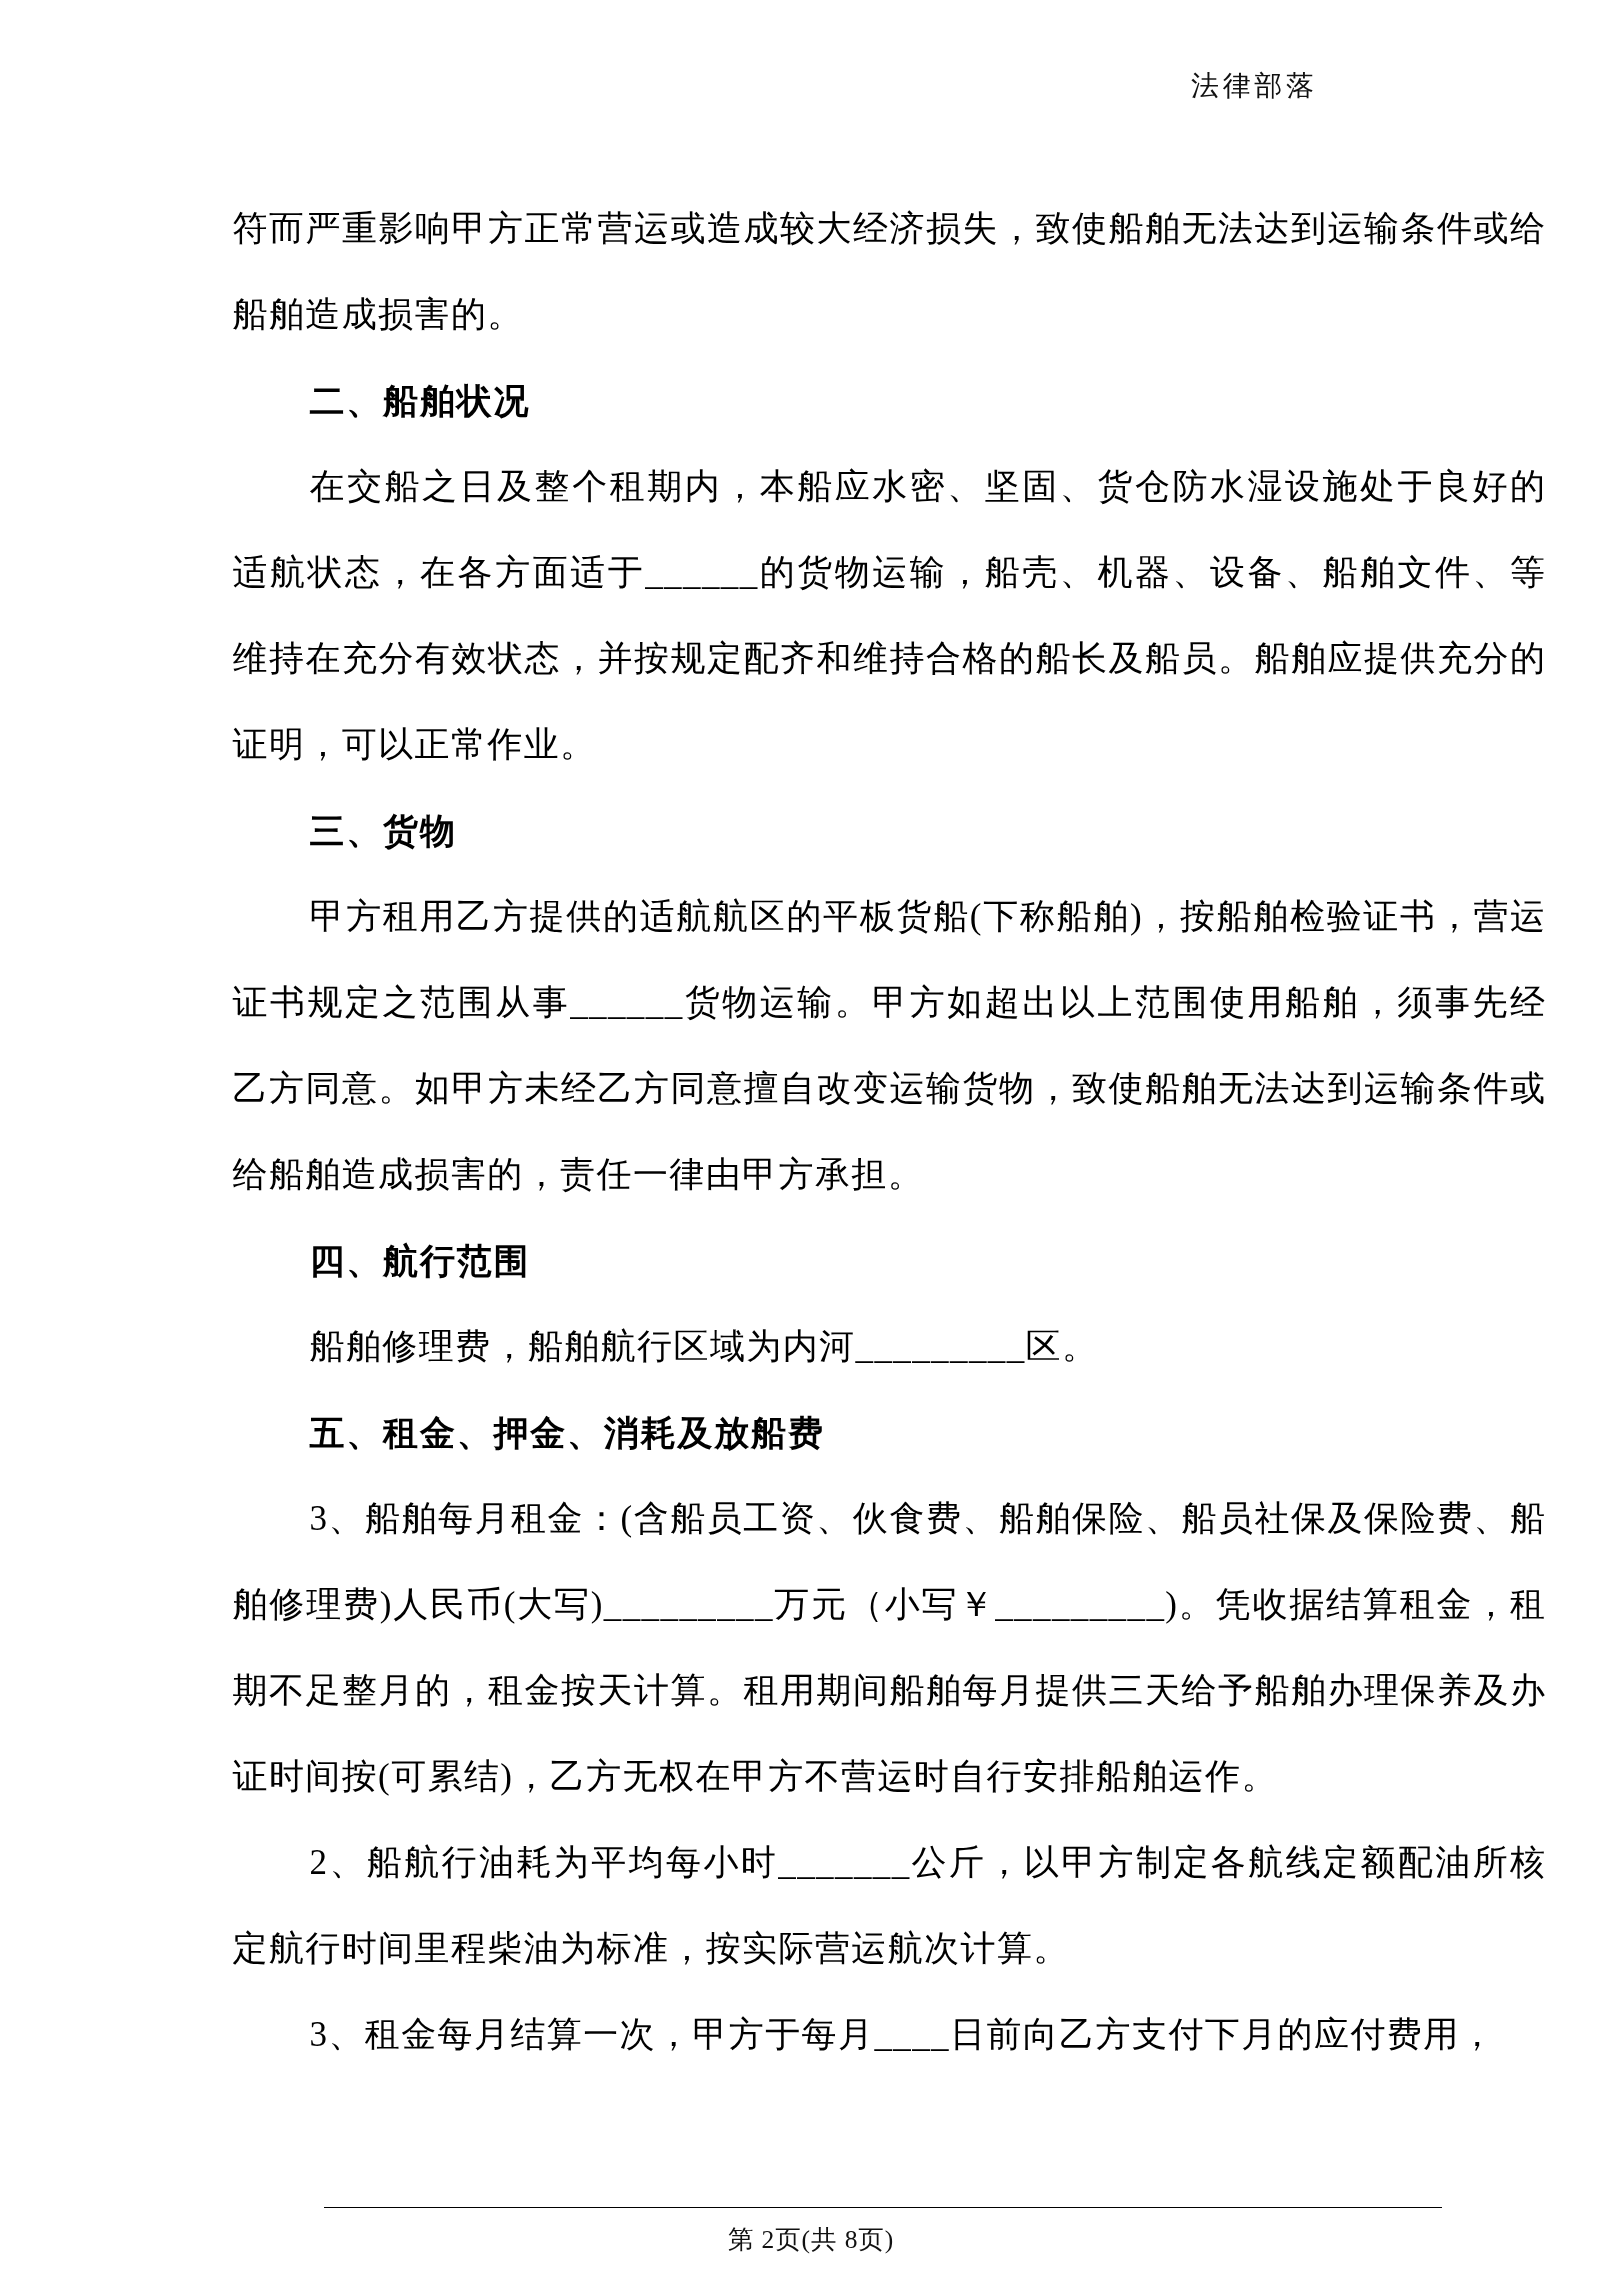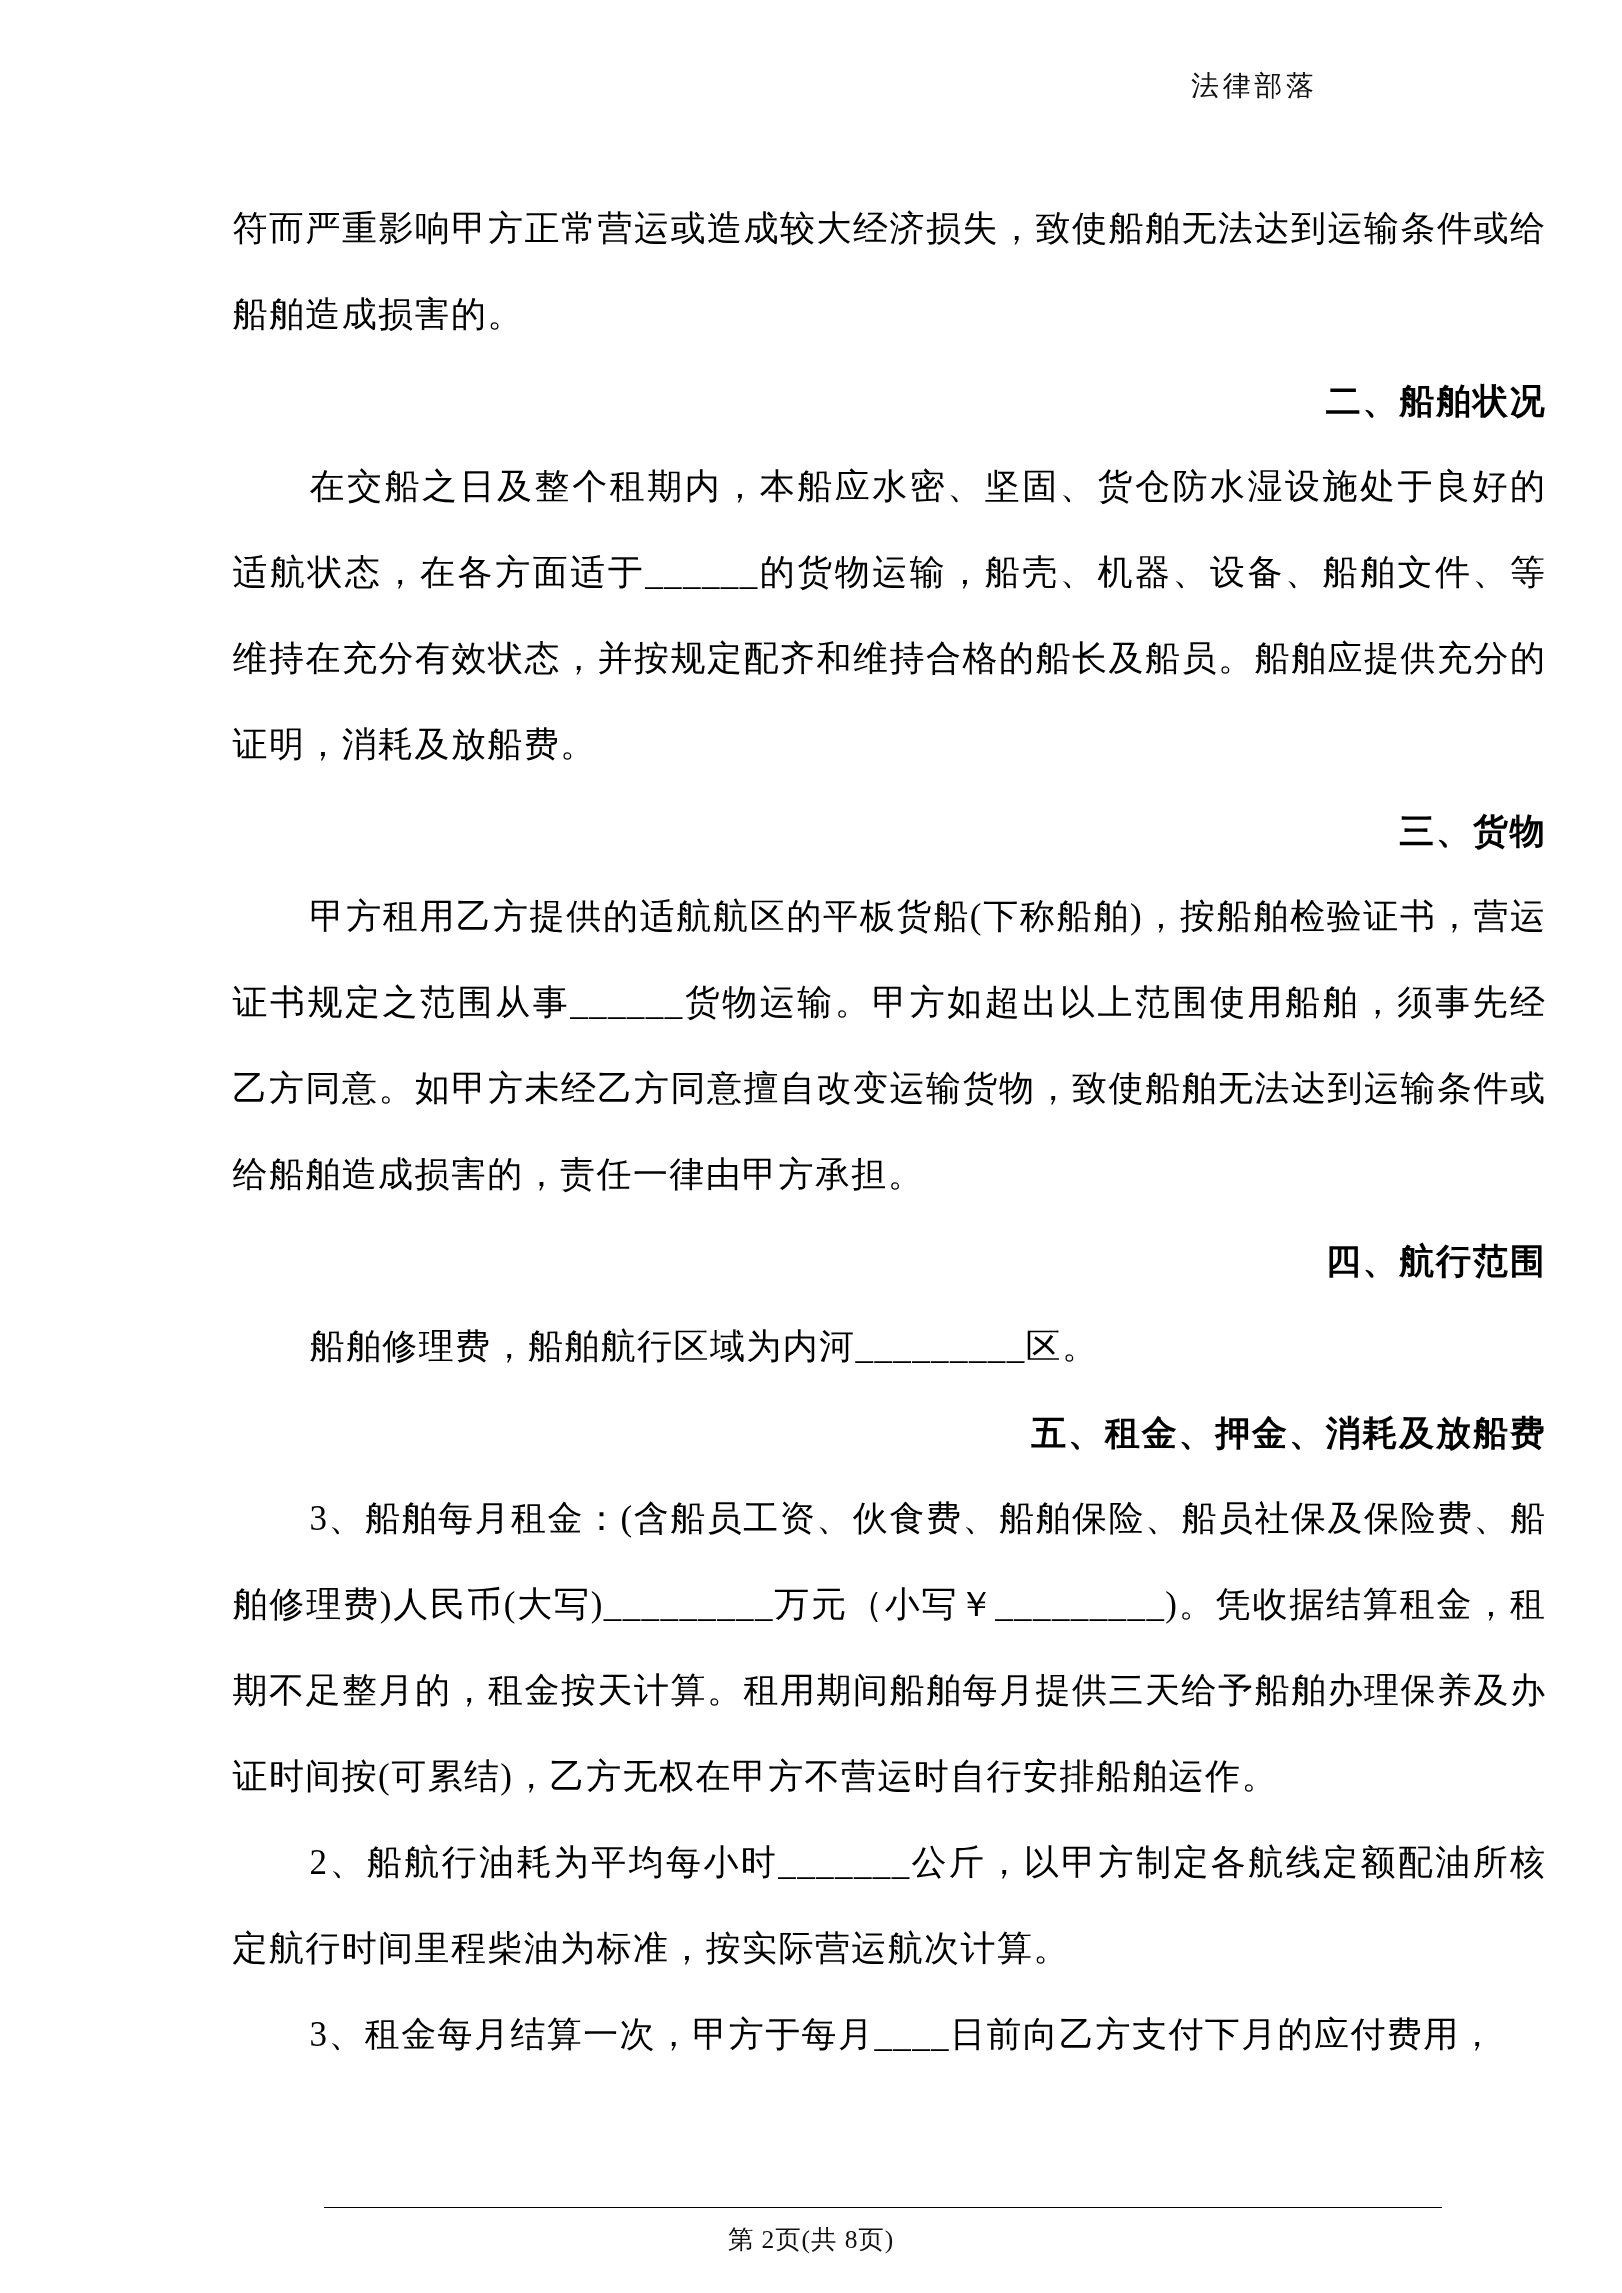--- a/index.html
+++ b/index.html
@@ -34,21 +34,21 @@
     text-align: justify;
   }
   .para { text-indent: 2.2em; }
   .para.continuation { text-indent: 0; }
   .heading {
     font-family: "Liberation Sans", sans-serif;
     font-weight: 700;
     font-size: 35px;
     line-height: 86px;
     text-indent: 2.2em;
-    text-align: right;
+    text-align: left;
     letter-spacing: 1.8px;
   }
   .footer-rule {
     position: absolute;
     left: 246px;
     top: 2207px;
     width: 1118px;
     border-top: 1.8px solid #000000;
   }
   .page-number {
@@ -68,21 +68,21 @@
 <div class="page">
 
   <div class="watermark">法律部落</div>
 
   <main class="content">
 
     <p class="para continuation">符而严重影响甲方正常营运或造成较大经济损失，致使船舶无法达到运输条件或给船舶造成损害的。</p>
 
     <h2 class="heading">二、船舶状况</h2>
 
-    <p class="para">在交船之日及整个租期内，本船应水密、坚固、货仓防水湿设施处于良好的适航状态，在各方面适于______的货物运输，船壳、机器、设备、船舶文件、等维持在充分有效状态，并按规定配齐和维持合格的船长及船员。船舶应提供充分的证明，消耗及放船费。</p>
+    <p class="para">在交船之日及整个租期内，本船应水密、坚固、货仓防水湿设施处于良好的适航状态，在各方面适于______的货物运输，船壳、机器、设备、船舶文件、等维持在充分有效状态，并按规定配齐和维持合格的船长及船员。船舶应提供充分的证明，可以正常作业。</p>
 
     <h2 class="heading">三、货物</h2>
 
     <p class="para">甲方租用乙方提供的适航航区的平板货船(下称船舶)，按船舶检验证书，营运证书规定之范围从事______货物运输。甲方如超出以上范围使用船舶，须事先经乙方同意。如甲方未经乙方同意擅自改变运输货物，致使船舶无法达到运输条件或给船舶造成损害的，责任一律由甲方承担。</p>
 
     <h2 class="heading">四、航行范围</h2>
 
     <p class="para">船舶修理费，船舶航行区域为内河_________区。</p>
 
     <h2 class="heading">五、租金、押金、消耗及放船费</h2>

